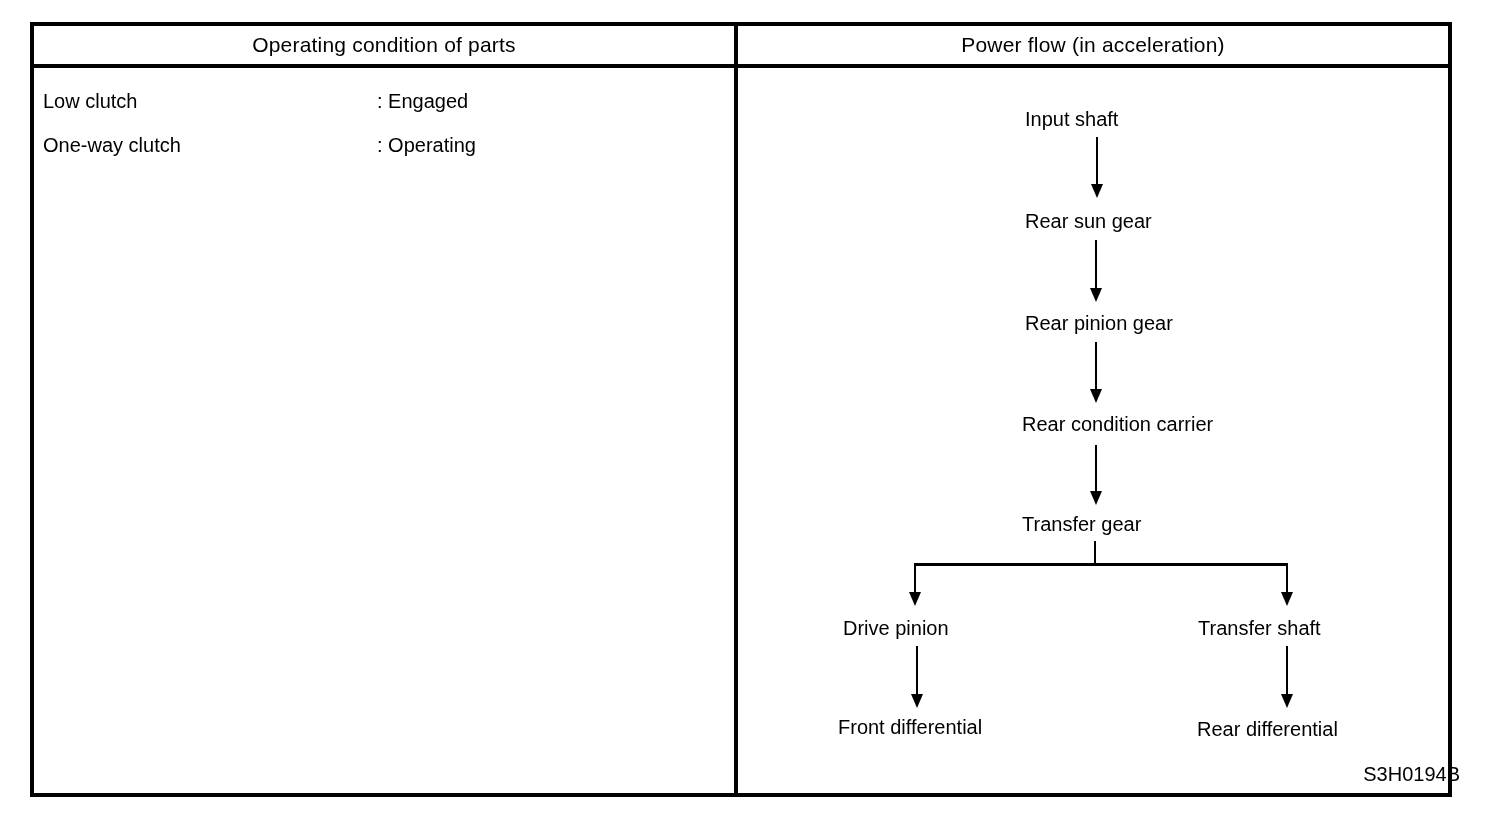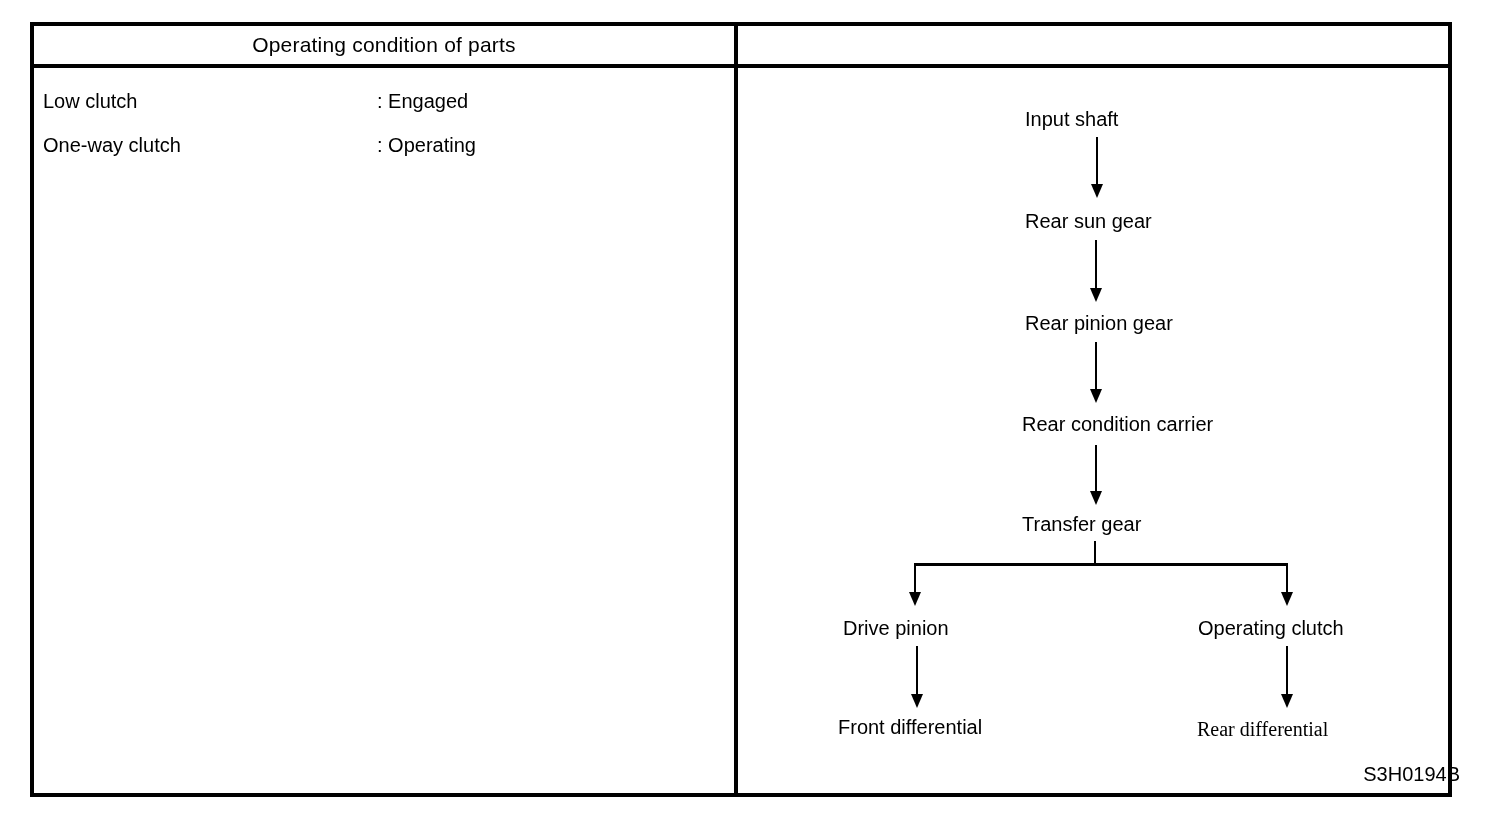--- a/index.html
+++ b/index.html
@@ -101,41 +101,44 @@
 </head>
 <body>
 
 <div class="canvas">
 
   <div class="frame">
     <div class="header-row">
       <div class="cell left-col header-cell">
         <span>Operating condition of parts</span>
       </div>
+      <div class="cell header-cell">
+        <span>Power flow (in acceleration)</span>
+      </div>
     </div>
     <div class="body-row">
       <div class="cell left-col"></div>
       <div class="cell"></div>
     </div>
   </div>
 
   <span class="cond-part" style="left:43px;  top:89px;">Low clutch</span>
   <span class="cond-state" style="left:377px; top:89px;">: Engaged</span>
   <span class="cond-part" style="left:43px;  top:133px;">One-way clutch</span>
   <span class="cond-state" style="left:377px; top:133px;">: Operating</span>
 
   <span class="node" style="left:1025px; top:107px;">Input shaft</span>
   <span class="node" style="left:1025px; top:209px;">Rear sun gear</span>
   <span class="node" style="left:1025px; top:311px;">Rear pinion gear</span>
   <span class="node" style="left:1022px; top:412px;">Rear condition carrier</span>
   <span class="node" style="left:1022px; top:512px;">Transfer gear</span>
   <span class="node" style="left:843px;  top:616px;">Drive pinion</span>
-  <span class="node" style="left:1198px; top:616px;">Operating clutch</span>
+  <span class="node" style="left:1198px; top:616px;">Transfer shaft</span>
   <span class="node" style="left:838px;  top:715px;">Front differential</span>
-  <span class="node" style="left:1197px; top:717px;font-family:Liberation Serif, serif;">Rear differential</span>
+  <span class="node" style="left:1197px; top:717px;">Rear differential</span>
 
   <div class="varrow" style="left:1091px; top:137px; height:61px;"></div>
   <div class="varrow" style="left:1090px; top:240px; height:62px;"></div>
   <div class="varrow" style="left:1090px; top:342px; height:61px;"></div>
   <div class="varrow" style="left:1090px; top:445px; height:60px;"></div>
 
   <div class="vline" style="left:1094px; top:541px; height:24px;"></div>
   <div class="hline" style="left:914px; top:563px; width:374px;"></div>
   <div class="varrow" style="left:909px;  top:563px; height:43px;"></div>
   <div class="varrow" style="left:1281px; top:563px; height:43px;"></div>

